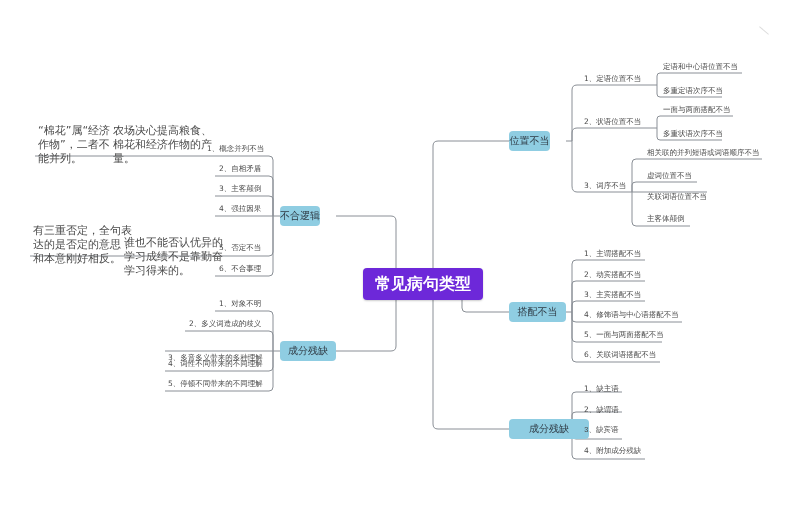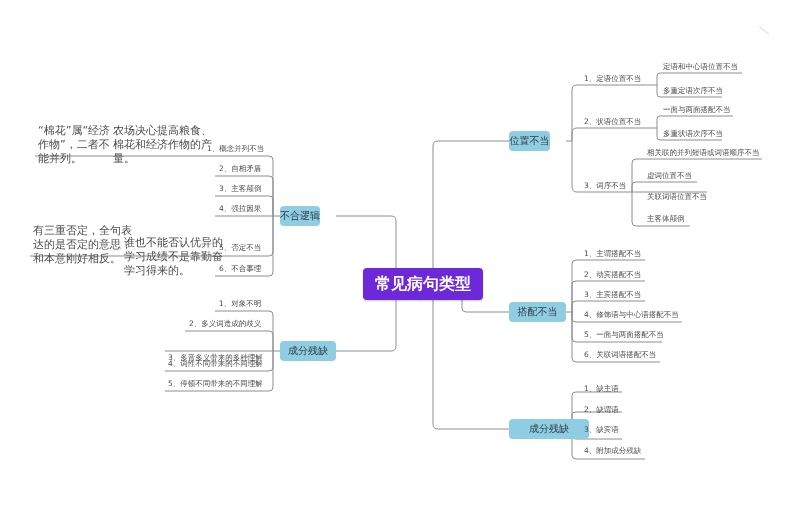--- a/index.html
+++ b/index.html
@@ -96,21 +96,21 @@
 
 <div class="lbl" style="left:584px;top:249px;">1、主谓搭配不当</div>
 <div class="lbl" style="left:584px;top:270px;">2、动宾搭配不当</div>
 <div class="lbl" style="left:584px;top:290px;">3、主宾搭配不当</div>
 <div class="lbl" style="left:584px;top:310px;">4、修饰语与中心语搭配不当</div>
 <div class="lbl" style="left:584px;top:330px;">5、一面与两面搭配不当</div>
 <div class="lbl" style="left:584px;top:350px;">6、关联词语搭配不当</div>
 
 <div class="lbl" style="left:584px;top:384px;">1、缺主语</div>
 <div class="lbl" style="left:584px;top:405px;">2、缺谓语</div>
-<div class="lbl" style="left:584px;top:425px;">3、缺宾语</div>
+<div class="lbl" style="left:584px;top:425px;font-family:Liberation Mono, monospace;">3、缺宾语</div>
 <div class="lbl" style="left:584px;top:446px;">4、附加成分残缺</div>
 
 <div class="lbl" style="left:207px;top:144px;">1、概念并列不当</div>
 <div class="lbl" style="left:219px;top:164px;">2、自相矛盾</div>
 <div class="lbl" style="left:219px;top:184px;">3、主客颠倒</div>
 <div class="lbl" style="left:219px;top:204px;">4、强拉因果</div>
 <div class="lbl" style="left:219px;top:243px;">5、否定不当</div>
 <div class="lbl" style="left:219px;top:264px;">6、不合事理</div>
 <div class="note" style="left:38px;top:124px;">“棉花”属“经济
 作物”，二者不

